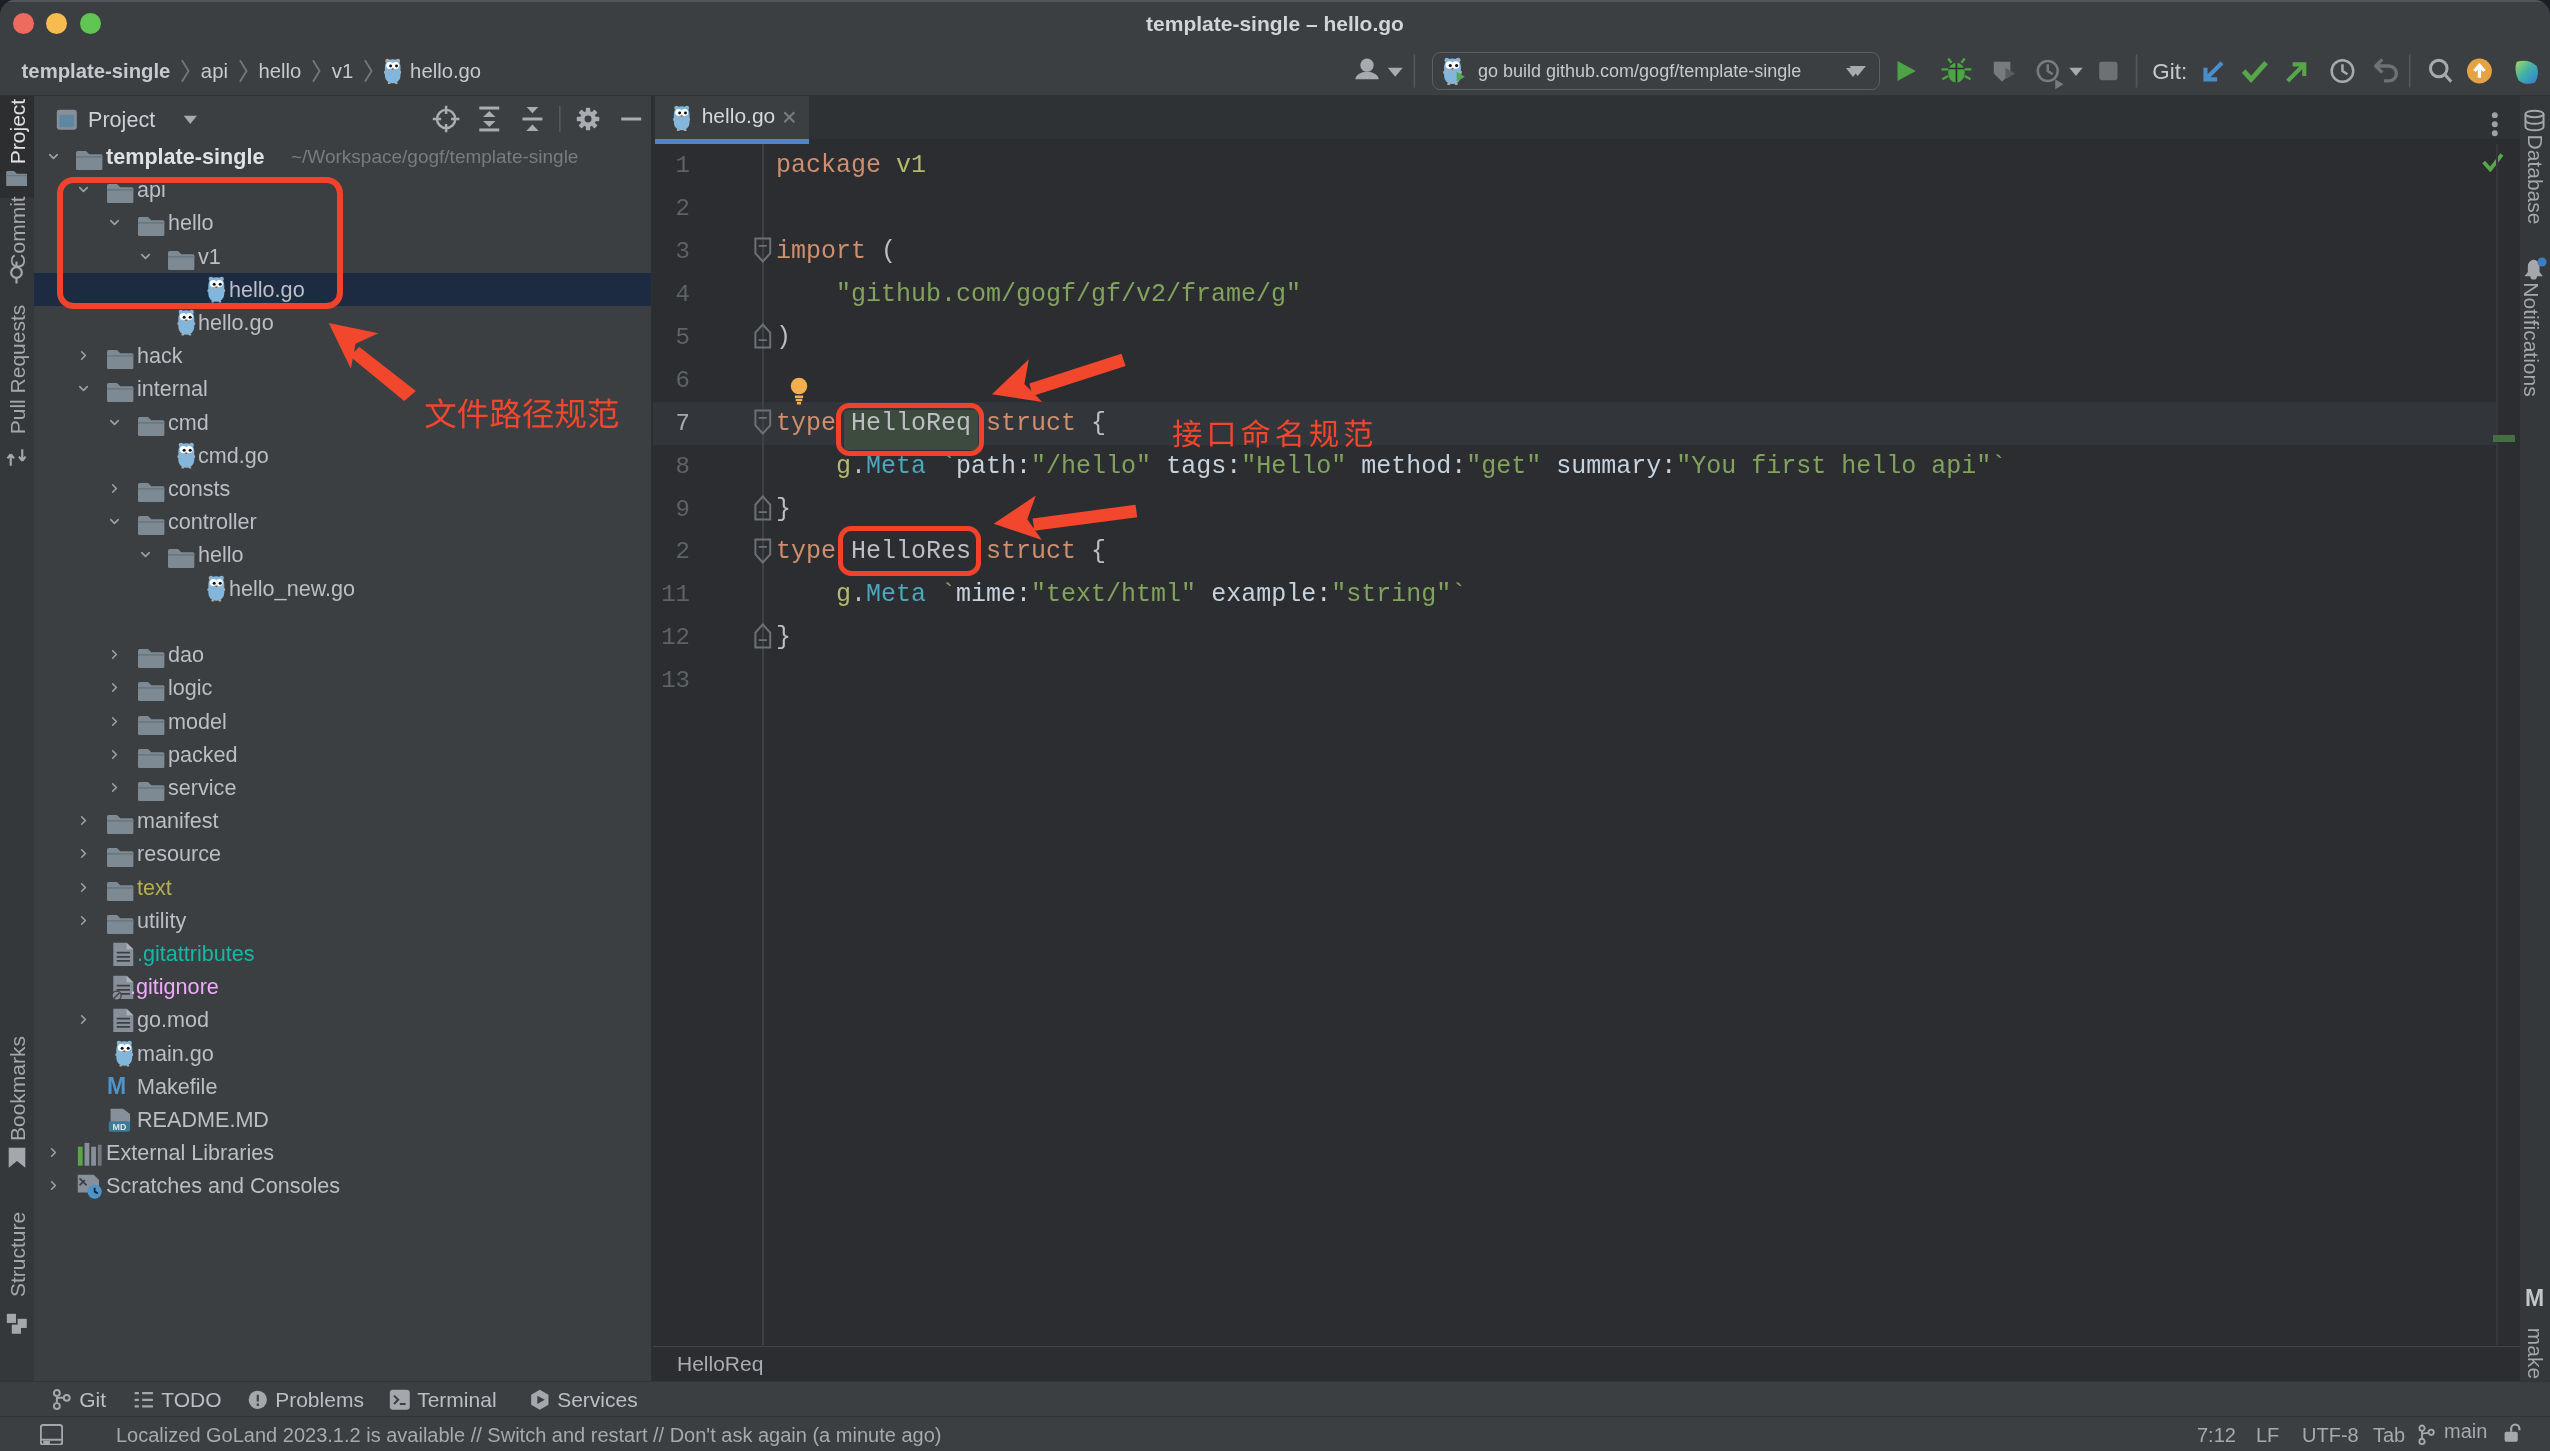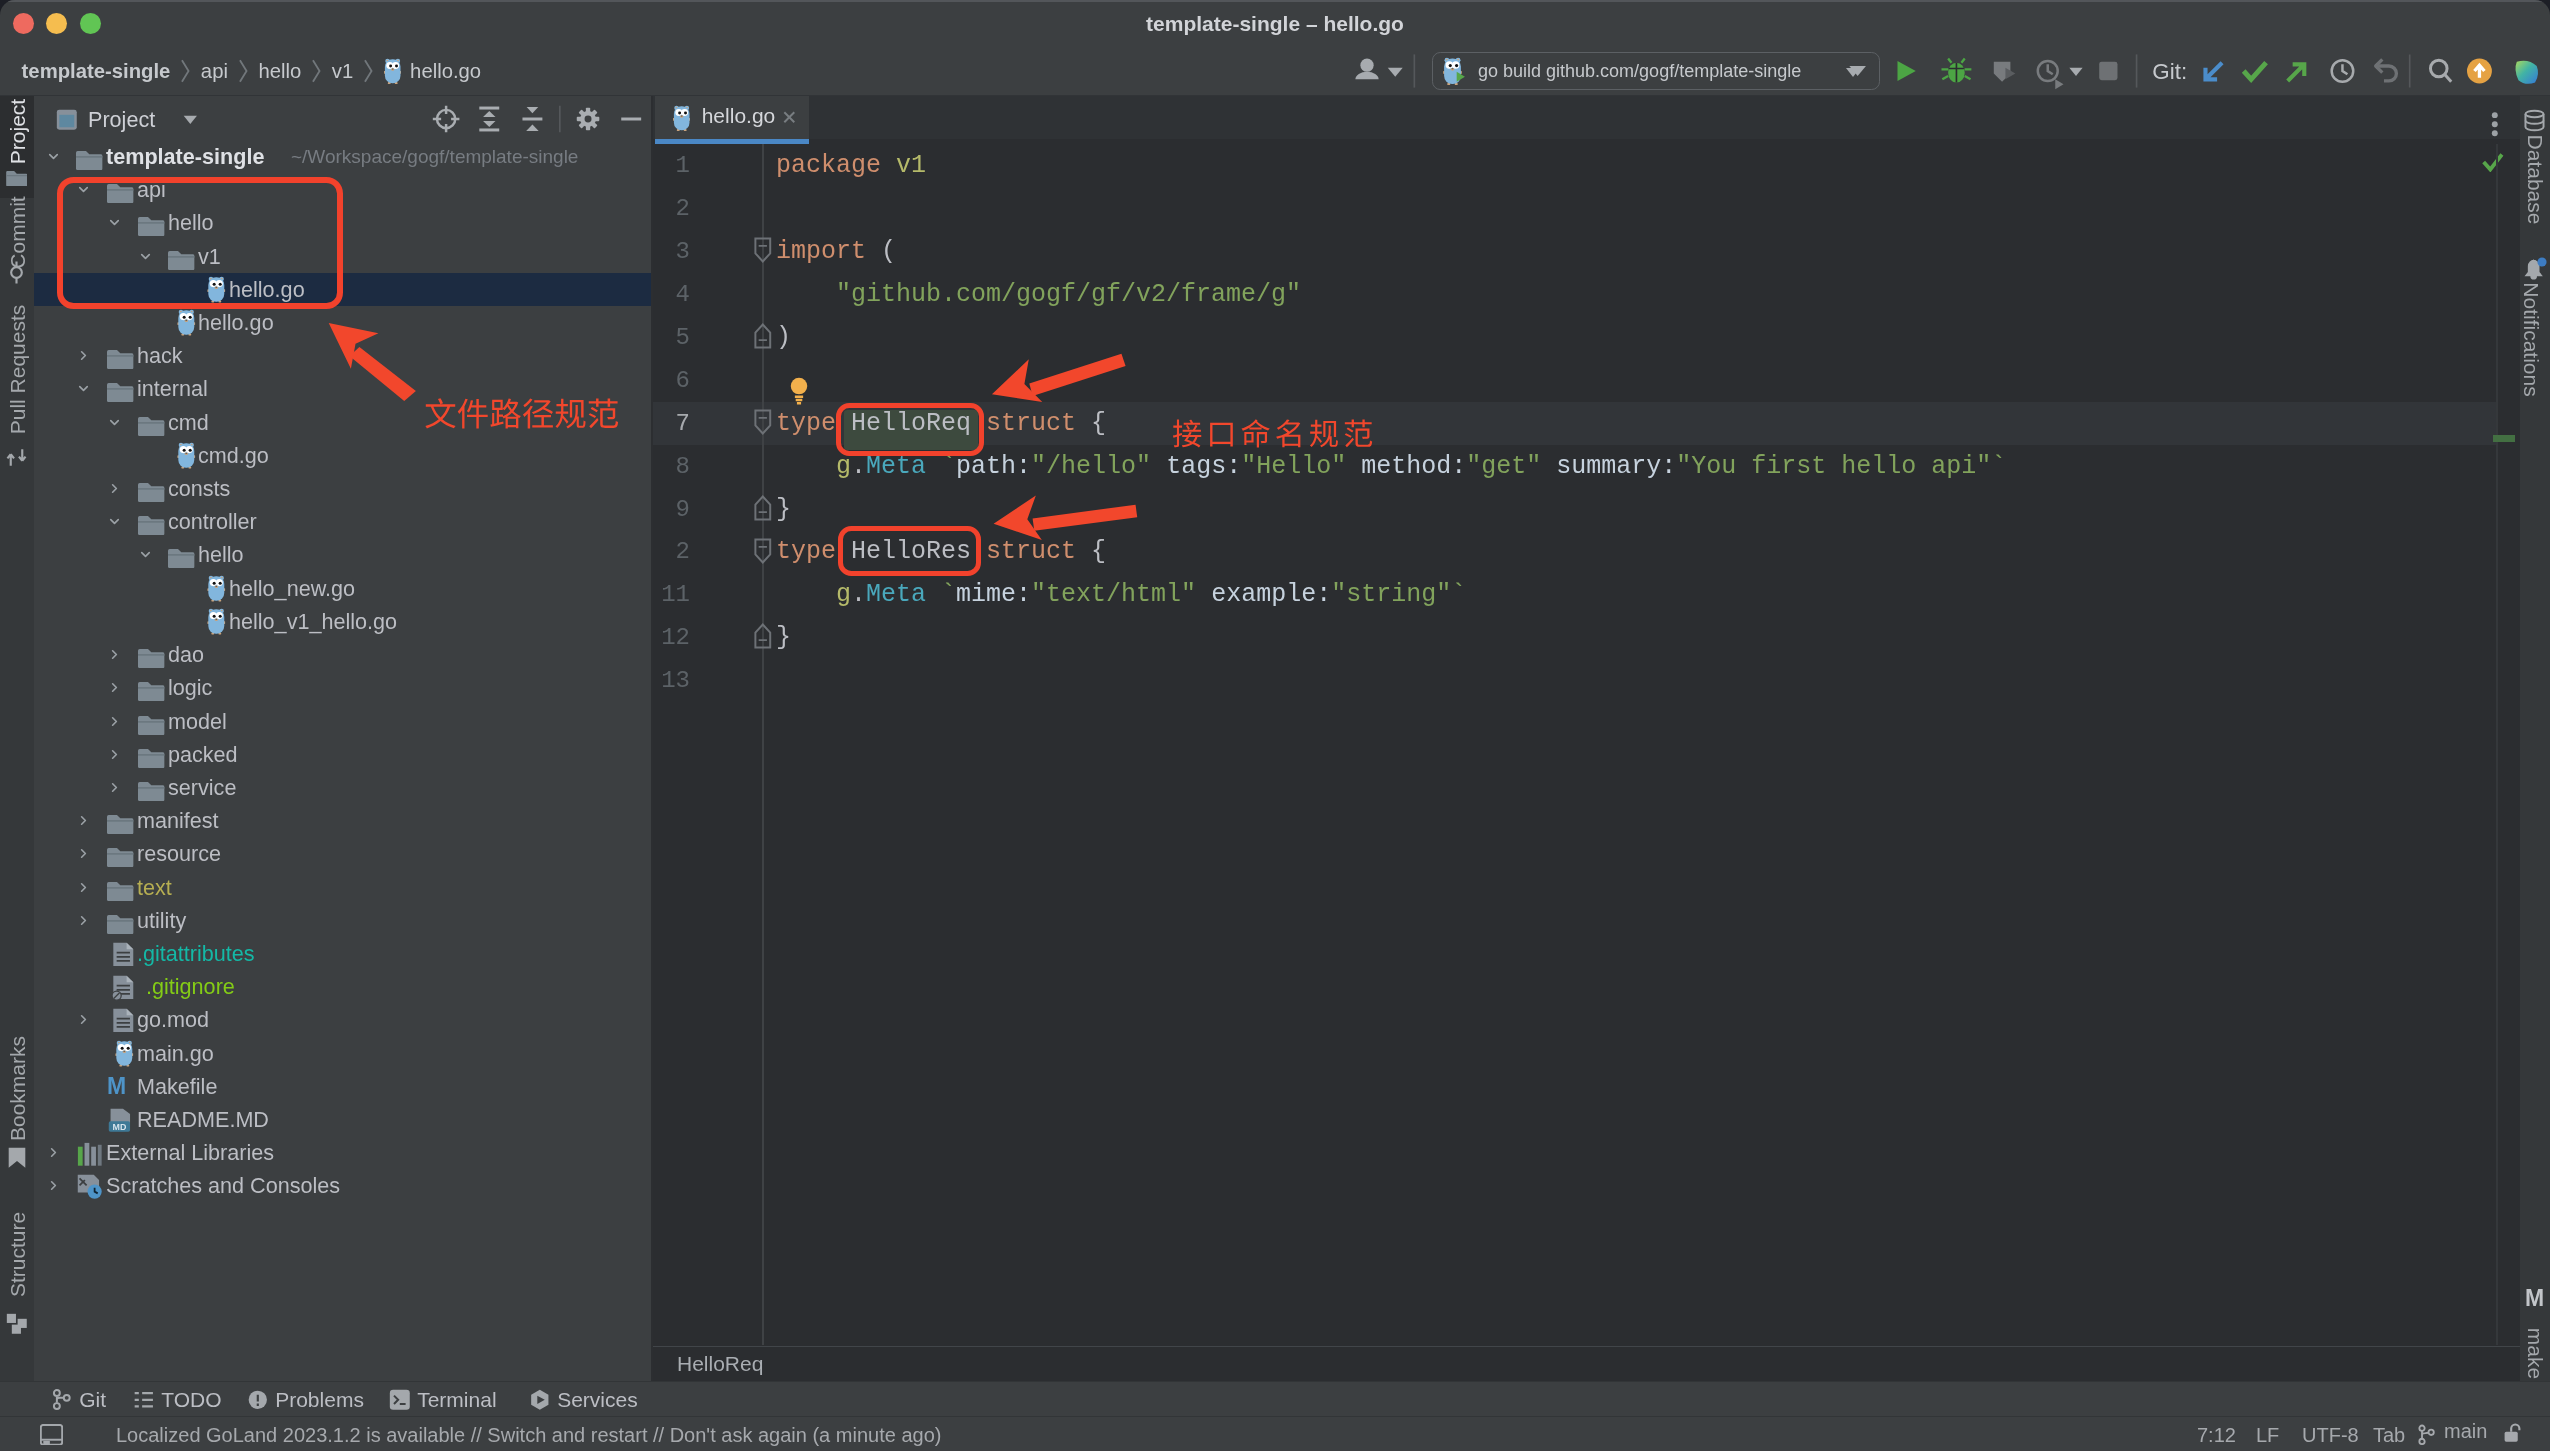--- a/index.html
+++ b/index.html
@@ -409,26 +409,20 @@
           <use href="#folder"></use>
         </svg>
         <span style="left:164px;color:#bcbec4">hello</span>
       </div>
 <div class="trow" style="top:476px">
         <svg class="tico" style="left:169px;top:3.3px" width="17.4" height="26.6" viewBox="0 0 20 30">
           <use href="#gopher"></use>
         </svg>
         <span style="left:195px;color:#bcbec4">hello_new.go</span>
       </div>
-<div class="trow" style="top:509px">
-        <svg class="tico" style="left:169px;top:3.3px" width="17.4" height="26.6" viewBox="0 0 20 30">
-          <use href="#gopher"></use>
-        </svg>
-        <span style="left:195px;color:#bcbec4">hello_v1_hello.go</span>
-      </div>
 <div class="trow" style="top:542px">
         <svg class="chev" style="left:73px" width="15" height="15" viewBox="0 0 24 24">
           <use href="#chevr"></use>
         </svg>
         <svg class="tico" style="left:104px;top:5.8px" width="25" height="21" viewBox="0 0 32 26">
           <use href="#folder"></use>
         </svg>
         <span style="left:134px;color:#bcbec4">dao</span>
       </div>
 <div class="trow" style="top:575px">
@@ -508,21 +502,21 @@
           <use href="#doc"></use>
         </svg>
         <span style="left:103px;color:#14b8a6">.gitattributes</span>
       </div>
 <div class="trow" style="top:874px">
         <svg class="tico" style="left:76px;top:4.2px" width="21.6" height="25" viewBox="0 0 28 32">
           <use href="#doc"></use>
           <circle cx="6" cy="26" r="5.5" fill="#87909a" stroke="#3c3f41" stroke-width="1.5"></circle>
           <path d="M2.5 29.5 l7-7" stroke="#3c3f41" stroke-width="1.5"></path>
         </svg>
-        <span style="left:112px;color:#84cc16">.gitignore</span>
+        <span style="left:96px;color:#f0abfc">.gitignore</span>
       </div>
 <div class="trow" style="top:907px">
         <svg class="chev" style="left:42px" width="15" height="15" viewBox="0 0 24 24">
           <use href="#chevr"></use>
         </svg>
         <svg class="tico" style="left:76px;top:4.2px" width="21.6" height="25" viewBox="0 0 28 32">
           <use href="#doc"></use>
         </svg>
         <span style="left:103px;color:#bcbec4">go.mod</span>
       </div>

